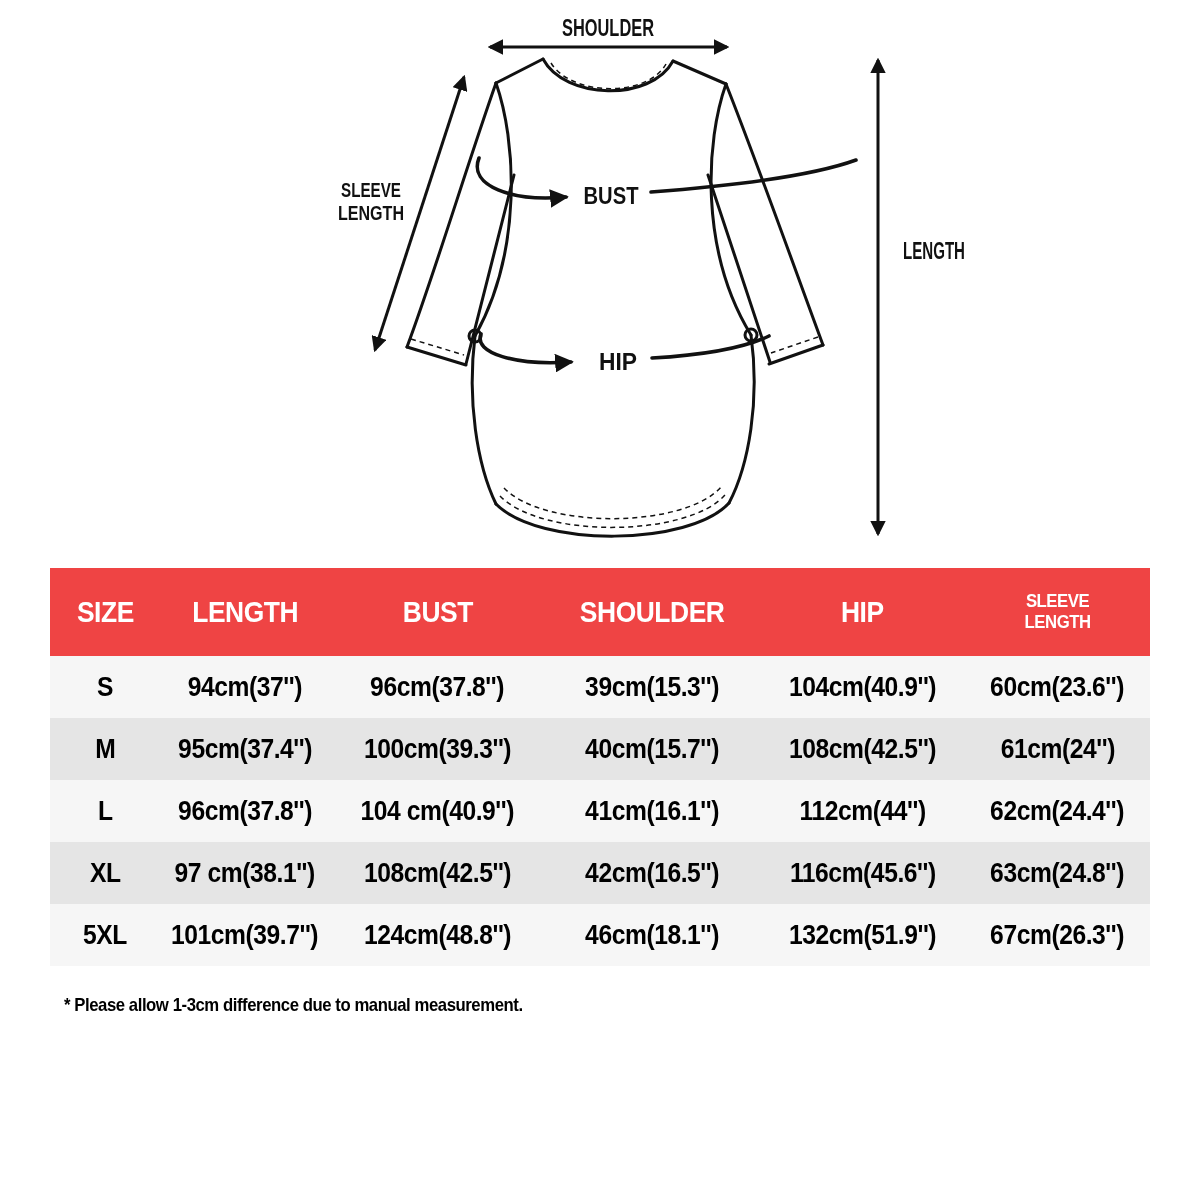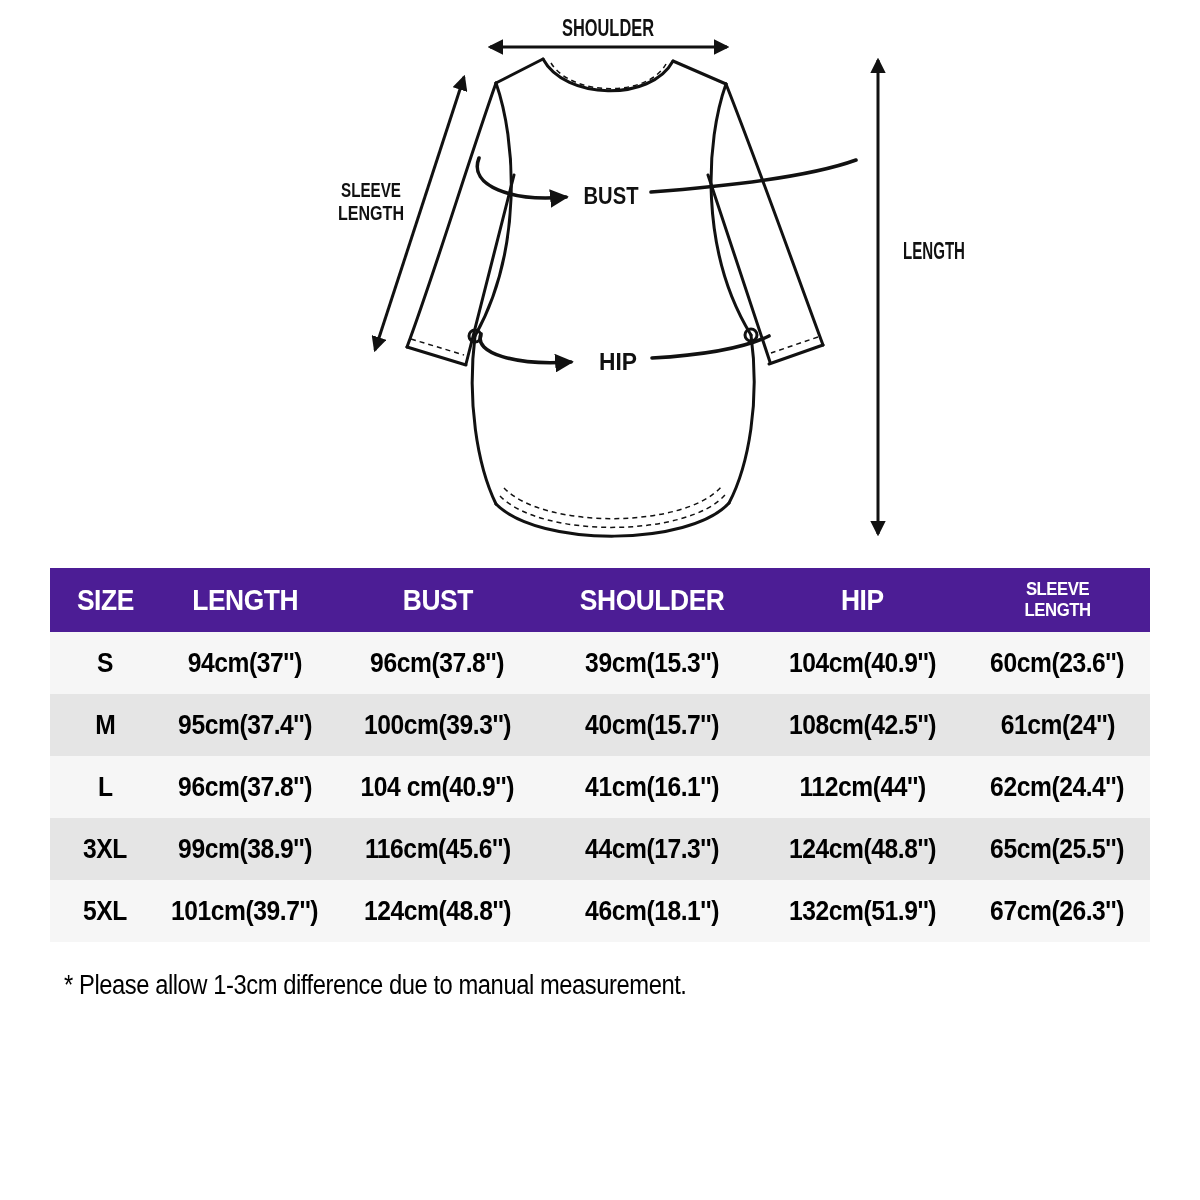--- a/index.html
+++ b/index.html
@@ -9,31 +9,31 @@
   
   .diagram-wrap{width:1200px;height:560px;}
   svg text{font-family:"Liberation Sans",sans-serif;font-weight:bold;fill:#111;}
   .outline{fill:none;stroke:#111;stroke-width:3;stroke-linecap:round;stroke-linejoin:round;}
   .stitch{fill:none;stroke:#111;stroke-width:1.5;stroke-dasharray:5 4;}
   .measure{fill:none;stroke:#111;stroke-width:3.6;stroke-linecap:round;}
   .dimarrow{stroke:#111;stroke-width:3;}
 
   
   table.size-chart{border-collapse:collapse;table-layout:fixed;width:1100px;margin:8px 0 0 50px;}
-  table.size-chart thead th{background:#4c1d95;color:#fff;height:56px;font-size:30px;letter-spacing:-0.5px;
-    text-align:center;vertical-align:middle;padding:4px;}
+  table.size-chart thead th{background:#ef4444;color:#fff;height:56px;font-size:30px;letter-spacing:-0.5px;
+    text-align:center;vertical-align:middle;padding:16px;}
   table.size-chart thead th.small-head{font-size:19px;line-height:1.08;}
   table.size-chart tbody tr:nth-child(odd){background:#f6f6f6;}
   table.size-chart tbody tr:nth-child(even){background:#e5e5e5;}
   table.size-chart tbody th, table.size-chart tbody td{height:62px;font-size:28px;font-weight:bold;color:#000;
     text-align:center;vertical-align:middle;letter-spacing:-0.5px;padding:0;}
   .condense{display:inline-block;transform:scaleX(0.88);transform-origin:center;white-space:pre-line;}
 
   
-  .note{margin:28px 0 0 64px;font-size:27px;font-weight:normal;color:#000;letter-spacing:-0.5px;}
+  .note{margin:28px 0 0 64px;font-size:19px;font-weight:bold;color:#000;letter-spacing:-0.5px;}
   .note .condense{transform-origin:left center;}
 </style>
 </head>
 <body>
 
 <div class="page">
 
   <div class="diagram-wrap">
     <svg width="1200" height="560" viewBox="0 0 1200 560">
       <defs>
@@ -136,26 +136,26 @@
         </tr>
         <tr>
           <th><span class="condense">L</span></th>
           <td><span class="condense">96cm(37.8'')</span></td>
           <td><span class="condense">104 cm(40.9'')</span></td>
           <td><span class="condense">41cm(16.1'')</span></td>
           <td><span class="condense">112cm(44'')</span></td>
           <td><span class="condense">62cm(24.4'')</span></td>
         </tr>
         <tr>
-          <th><span class="condense">3XL</span></th>
-          <td><span class="condense">99cm(38.9'')</span></td>
+          <th><span class="condense">XL</span></th>
+          <td><span class="condense">97 cm(38.1'')</span></td>
+          <td><span class="condense">108cm(42.5'')</span></td>
+          <td><span class="condense">42cm(16.5'')</span></td>
           <td><span class="condense">116cm(45.6'')</span></td>
-          <td><span class="condense">44cm(17.3'')</span></td>
-          <td><span class="condense">124cm(48.8'')</span></td>
-          <td><span class="condense">65cm(25.5'')</span></td>
+          <td><span class="condense">63cm(24.8'')</span></td>
         </tr>
         <tr>
           <th><span class="condense">5XL</span></th>
           <td><span class="condense">101cm(39.7'')</span></td>
           <td><span class="condense">124cm(48.8'')</span></td>
           <td><span class="condense">46cm(18.1'')</span></td>
           <td><span class="condense">132cm(51.9'')</span></td>
           <td><span class="condense">67cm(26.3'')</span></td>
         </tr>
       </tbody>

